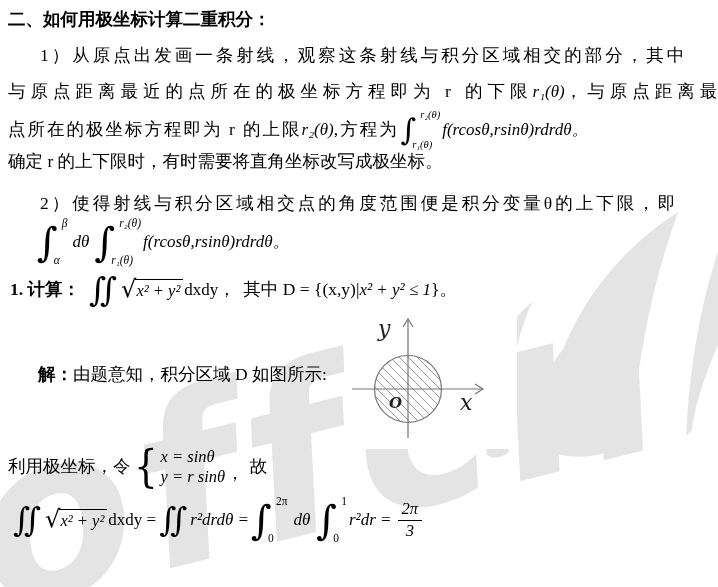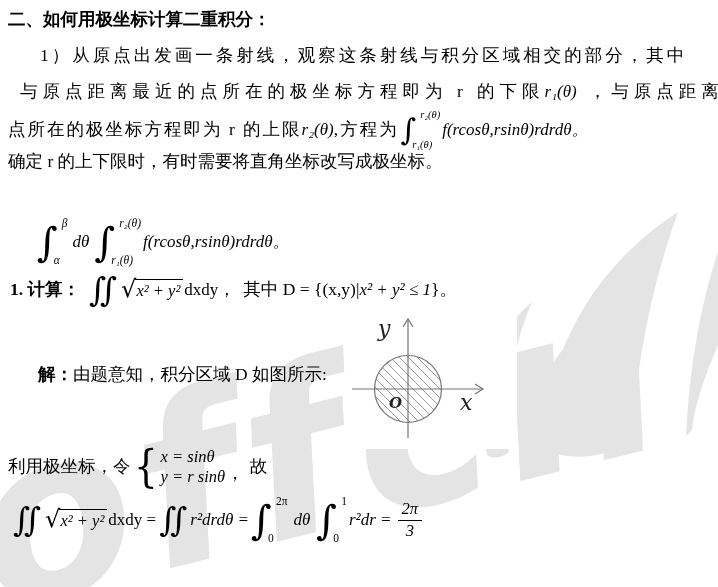--- a/index.html
+++ b/index.html
@@ -5,21 +5,21 @@
   html,body{margin:0;padding:0;background:#fff;}
   .page{position:relative;width:718px;height:587px;background:#ffffff;overflow:hidden;
         font-family:"Liberation Serif","DejaVu Serif",serif;color:#000;}
   svg.wm{position:absolute;left:0;top:0;z-index:0;}
   .wmt{font-family:"DejaVu Sans","Liberation Sans",sans-serif;font-weight:bold;font-style:italic;
        font-size:230px;letter-spacing:10px;}
   .ln{position:absolute;z-index:2;font-size:17.5px;white-space:nowrap;line-height:1.25;}
   .fx{display:flex;align-items:center;}
   .b{font-weight:bold;text-align:right;}
   .js1{letter-spacing:3px;}
-  .js2{letter-spacing:5px;margin-left:12px;}
+  .js2{letter-spacing:5px;}
   .js3{letter-spacing:2px;text-align:right;}
   .m{font-style:italic;font-size:17px;letter-spacing:0;}
   .mu{font-style:normal;font-size:17px;letter-spacing:0;}
   
   .int{display:inline-flex;align-items:center;margin:0 2px;}
   .int .ig{font-family:"DejaVu Serif",serif;font-style:normal;}
   .int .il{display:inline-flex;flex-direction:column;justify-content:space-between;
            font-size:11.5px;font-style:italic;line-height:1;}
   .int .il .up{margin-left:4px;}
   .int .il .lo{margin-left:-4px;}
@@ -78,20 +78,21 @@
       <span class="il">
           <span class="up">r₂(θ)</span>
           <span class="lo">r₁(θ)</span>
         </span>
     </span>
     <span class="m">f(rcosθ,rsinθ)rdrdθ。</span>
   </div>
 
   <div class="ln" style="left:8px;top:151px">确定 r 的上下限时，有时需要将直角坐标改写成极坐标。</div>
 
+  <div class="ln js1" style="left:40px;top:193px">2）使得射线与积分区域相交点的角度范围便是积分变量θ的上下限，即</div>
 
   <div class="ln fx" style="left:35px;top:218px">
     <span class="int lg">
       <span class="ig">∫</span>
       <span class="il">
           <span class="up">β</span>
           <span class="lo">α</span>
         </span>
     </span>
     <span class="m" style="margin:0 3px">dθ</span>

